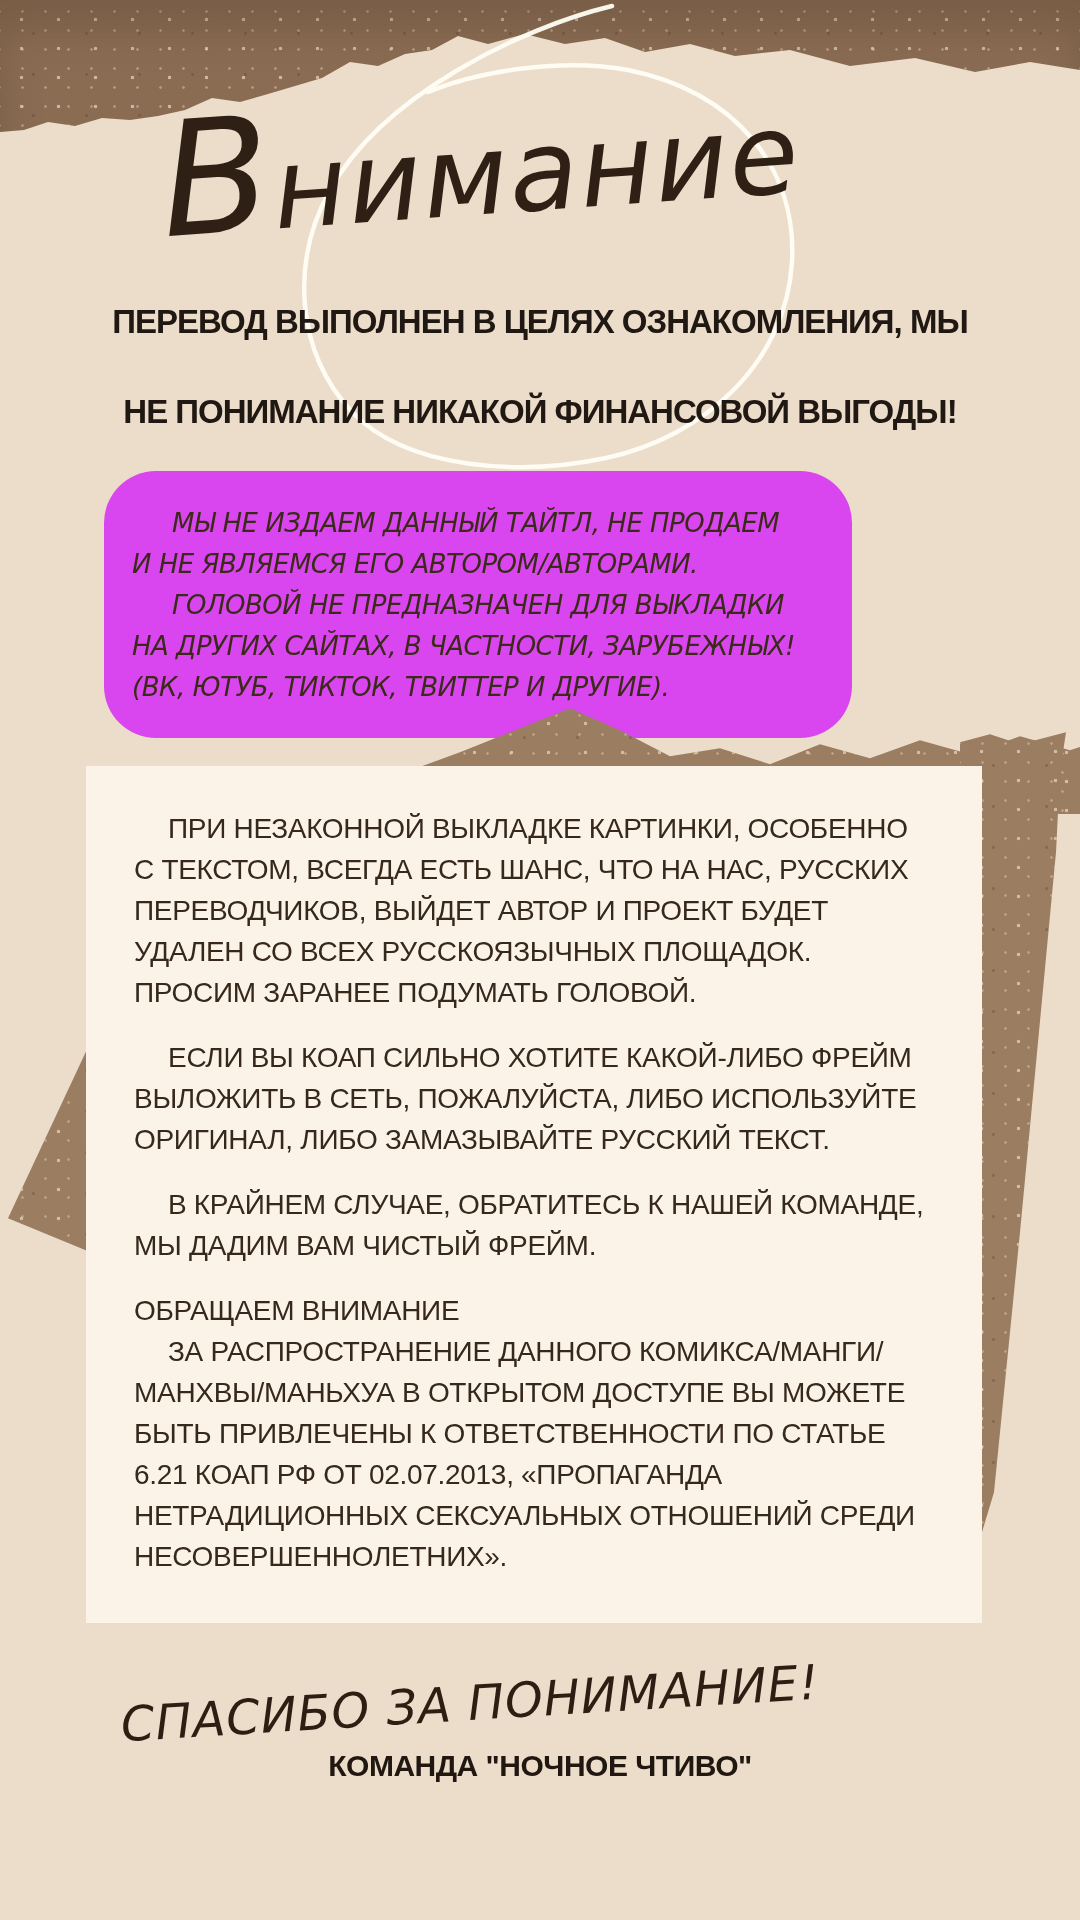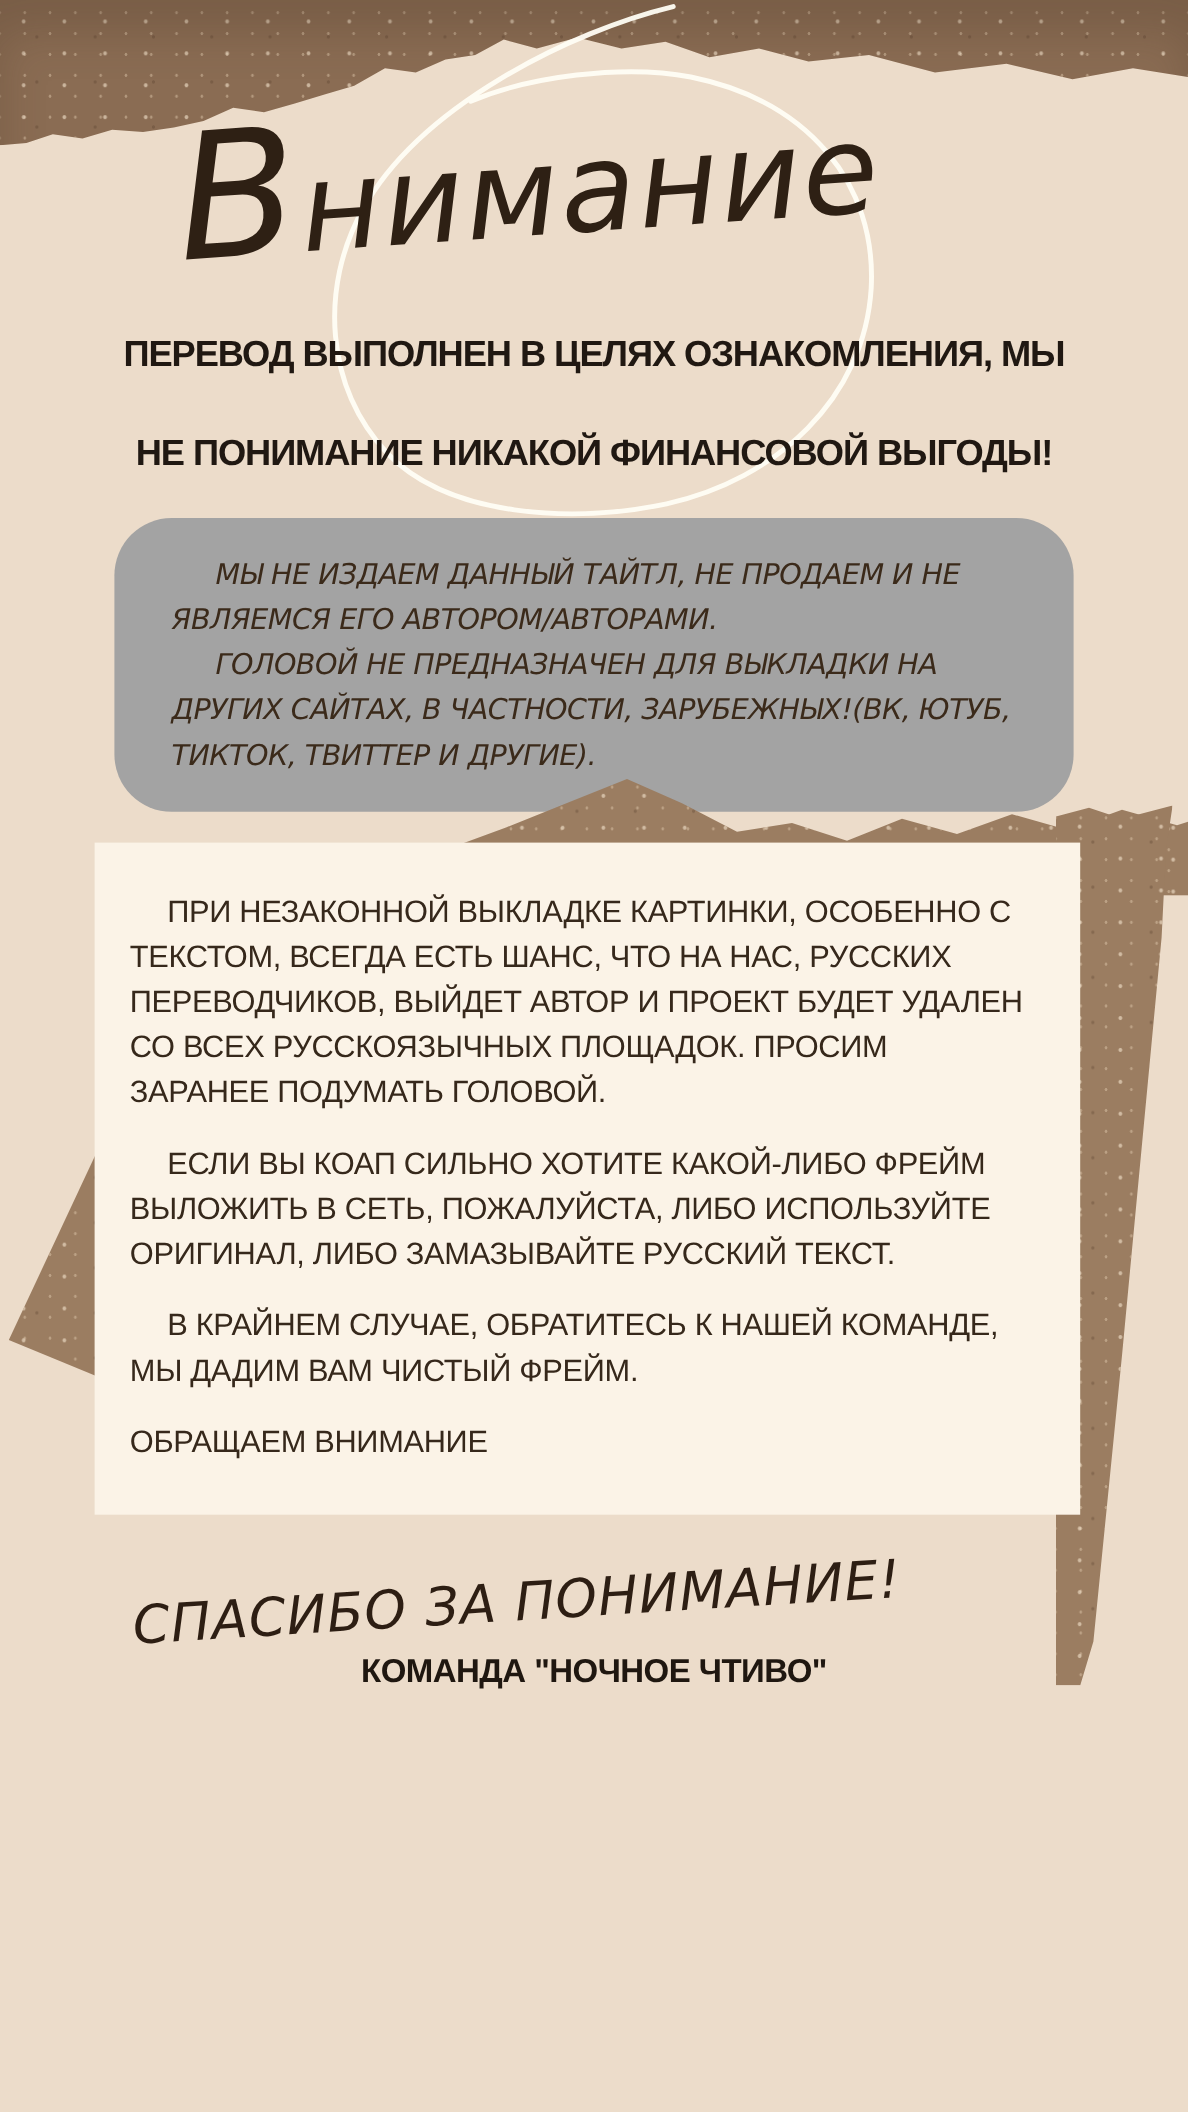--- a/index.html
+++ b/index.html
@@ -43,24 +43,24 @@
     letter-spacing:2px;
   }
   .title::first-letter{font-size:1.42em;}
   .subtitle{margin-top:26px;text-align:center;}
   .subtitle-line{
     font-size:33px;font-weight:700;letter-spacing:-1px;
     line-height:1.4;color:#201812;white-space:nowrap;margin-top:44px;
   }
   .bubble{
     margin:36px 0 0 104px;
-    width:872px;box-sizing:border-box;
-    background:#a3a3a3;
+    width:748px;box-sizing:border-box;
+    background:#d946ef;
     border-radius:52px;
-    padding:32px 52px 30px 52px;
+    padding:32px 52px 30px 28px;
     font-family:"DejaVu Sans", sans-serif;
     font-style:italic;
     font-size:26px;line-height:41px;
     color:#3b2a1a;letter-spacing:-0.5px;
   }
   .bubble .para{margin:0;text-indent:40px;}
   .main-wrap{position:relative;margin-top:28px;}
   .torn-band{
     left:120px;top:-62px;width:1000px;height:110px;z-index:0;
     clip-path:polygon(0px 96px,30px 84px,70px 88px,120px 72px,170px 80px,220px 64px,280px 70px,340px 48px,400px 24px,450px 4px,500px 26px,550px 52px,600px 44px,650px 60px,700px 40px,750px 54px,800px 36px,850px 50px,900px 32px,950px 46px,1000px 30px,1000px 110px,0px 110px);
@@ -70,21 +70,21 @@
     clip-path:polygon(0px 10px,30px 2px,60px 12px,106px 0px,100px 40px,96px 120px,60px 500px,34px 760px,22px 800px,0px 800px);
   }
   .torn-left{
     left:0px;top:230px;width:110px;height:270px;z-index:0;
     clip-path:polygon(110px 4px,110px 264px,8px 222px);
   }
   .main-box{
     position:relative;z-index:1;
     margin-left:86px;width:896px;box-sizing:border-box;
     background:#fbf3e7;
-    padding:42px 48px 46px 32px;
+    padding:42px 48px 46px 48px;
     font-size:28px;line-height:41px;
     color:#36281b;letter-spacing:-0.3px;
   }
   .main-box .para{margin:0;}
   .main-box .para + .para{margin-top:24px;}
   .main-box .heading + .para{margin-top:0;}
   .main-box .indent{text-indent:34px;}
   .heading{font-weight:700;}
   .b{font-weight:400;}
   .thanks{
@@ -135,20 +135,21 @@
 
     <div class="main-wrap">
       <div class="torn torn-band"></div>
       <div class="torn torn-right"></div>
       <div class="torn torn-left"></div>
       <div class="main-box">
           <p class="para indent"><span>ПРИ НЕЗАКОННОЙ ВЫКЛАДКЕ КАРТИНКИ, ОСОБЕННО </span><span class="b">С ТЕКСТОМ</span><span>, ВСЕГДА ЕСТЬ ШАНС, ЧТО НА НАС, РУССКИХ ПЕРЕВОДЧИКОВ, ВЫЙДЕТ АВТОР И ПРОЕКТ БУДЕТ УДАЛЕН СО ВСЕХ РУССКОЯЗЫЧНЫХ ПЛОЩАДОК. ПРОСИМ ЗАРАНЕЕ ПОДУМАТЬ ГОЛОВОЙ.</span></p>
           <p class="para indent"><span>ЕСЛИ ВЫ </span><span class="b">КОАП СИЛЬНО</span><span> ХОТИТЕ КАКОЙ-ЛИБО ФРЕЙМ ВЫЛОЖИТЬ В СЕТЬ, ПОЖАЛУЙСТА, ЛИБО ИСПОЛЬЗУЙТЕ ОРИГИНАЛ, ЛИБО </span><span class="b">ЗАМАЗЫВАЙТЕ</span><span> РУССКИЙ ТЕКСТ.</span></p>
           <p class="para indent"><span>В КРАЙНЕМ СЛУЧАЕ, ОБРАТИТЕСЬ К НАШЕЙ КОМАНДЕ, МЫ ДАДИМ ВАМ ЧИСТЫЙ ФРЕЙМ.</span></p>
           <p class="para heading"><span class="b">ОБРАЩАЕМ ВНИМАНИЕ</span></p>
+          <p class="para indent"><span>ЗА РАСПРОСТРАНЕНИЕ ДАННОГО КОМИКСА/МАНГИ/МАНХВЫ/МАНЬХУА В ОТКРЫТОМ ДОСТУПЕ ВЫ МОЖЕТЕ БЫТЬ ПРИВЛЕЧЕНЫ К ОТВЕТСТВЕННОСТИ ПО СТАТЬЕ 6.21 КОАП РФ ОТ 02.07.2013, «ПРОПАГАНДА НЕТРАДИЦИОННЫХ СЕКСУАЛЬНЫХ ОТНОШЕНИЙ СРЕДИ НЕСОВЕРШЕННОЛЕТНИХ».</span></p>
         </div>
     </div>
 
     <div class="thanks">СПАСИБО ЗА ПОНИМАНИЕ!</div>
     <div class="team">КОМАНДА "НОЧНОЕ ЧТИВО"</div>
 
   </div>
 </div>
 
 </body></html>

